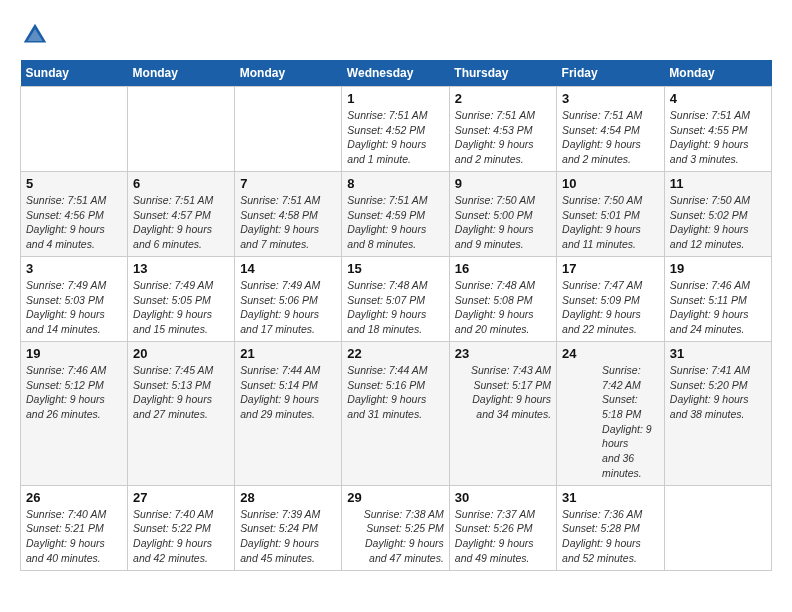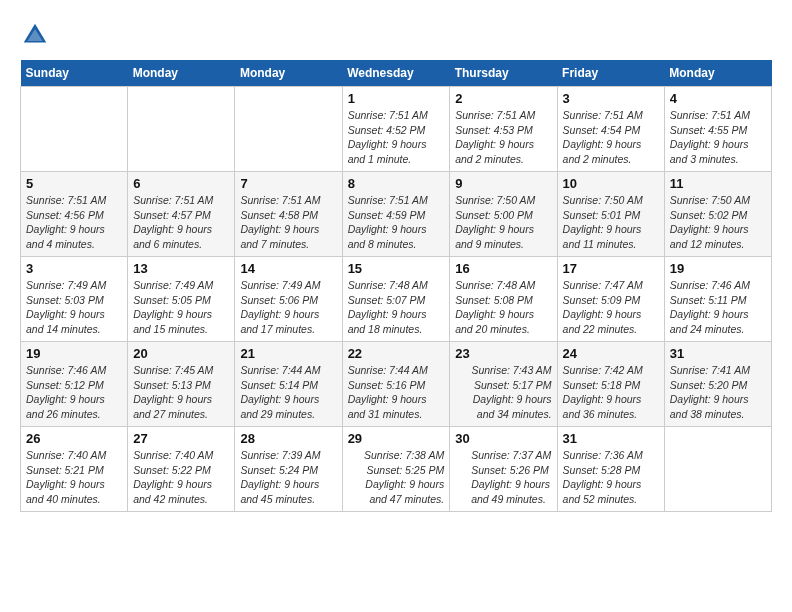--- a/index.html
+++ b/index.html
@@ -293,21 +293,21 @@
         </td>
         <td>
           <div class="day-num">23</div>
           <div class="day-info" style="white-space: pre-line; text-align: right;">Sunrise: 7:43 AM
 Sunset: 5:17 PM
 Daylight: 9 hours
 and 34 minutes.</div>
         </td>
         <td>
           <div class="day-num">24</div>
-          <div class="day-info" style="white-space: pre-line;">Sunrise: 7:42 AM
+          <div class="day-info" style="white-space: pre-line; margin-left: 40px;">Sunrise: 7:42 AM
 Sunset: 5:18 PM
 Daylight: 9 hours
 and 36 minutes.</div>
         </td>
         <td>
           <div class="day-num">31</div>
           <div class="day-info" style="white-space: pre-line;">Sunrise: 7:41 AM
 Sunset: 5:20 PM
 Daylight: 9 hours
 and 38 minutes.</div>
@@ -337,21 +337,21 @@
         </td>
         <td>
           <div class="day-num">29</div>
           <div class="day-info" style="white-space: pre-line; text-align: right;">Sunrise: 7:38 AM
 Sunset: 5:25 PM
 Daylight: 9 hours
 and 47 minutes.</div>
         </td>
         <td>
           <div class="day-num">30</div>
-          <div class="day-info" style="white-space: pre-line; margin-left: 16px;">Sunrise: 7:37 AM
+          <div class="day-info" style="white-space: pre-line;">Sunrise: 7:37 AM
 Sunset: 5:26 PM
 Daylight: 9 hours
 and 49 minutes.</div>
         </td>
         <td>
           <div class="day-num">31</div>
           <div class="day-info" style="white-space: pre-line;">Sunrise: 7:36 AM
 Sunset: 5:28 PM
 Daylight: 9 hours
 and 52 minutes.</div>

